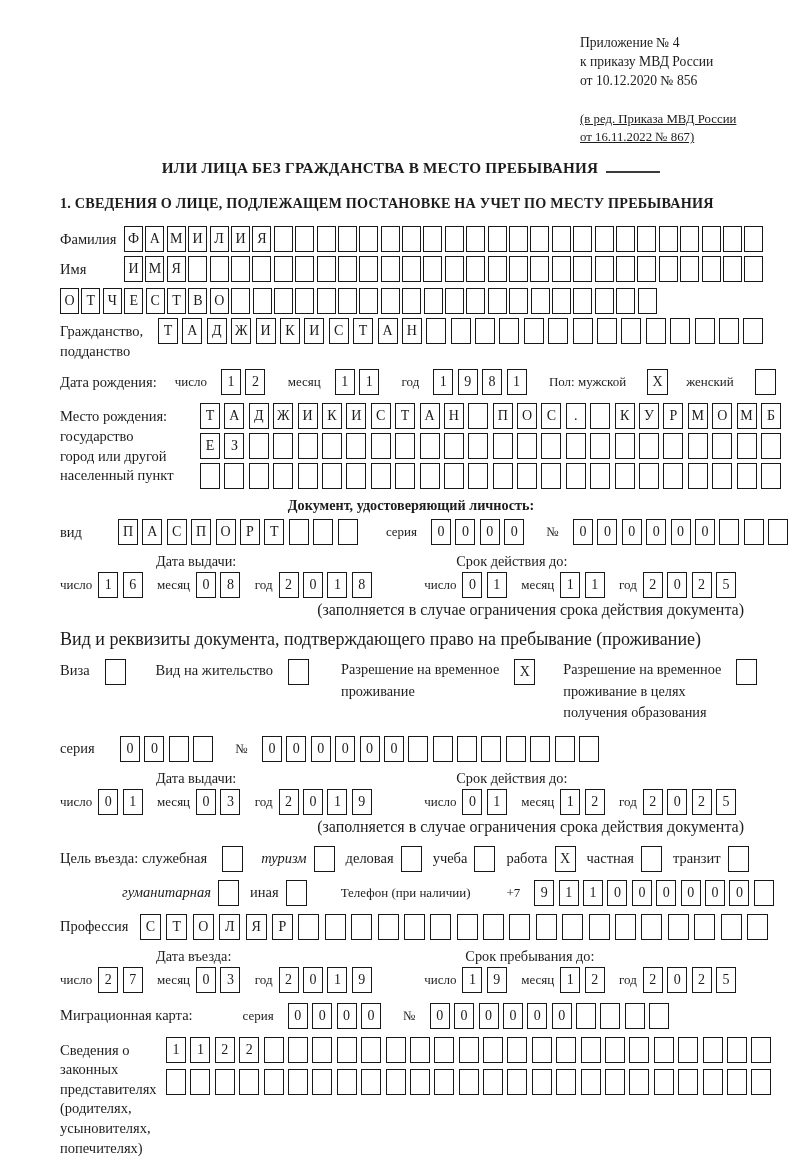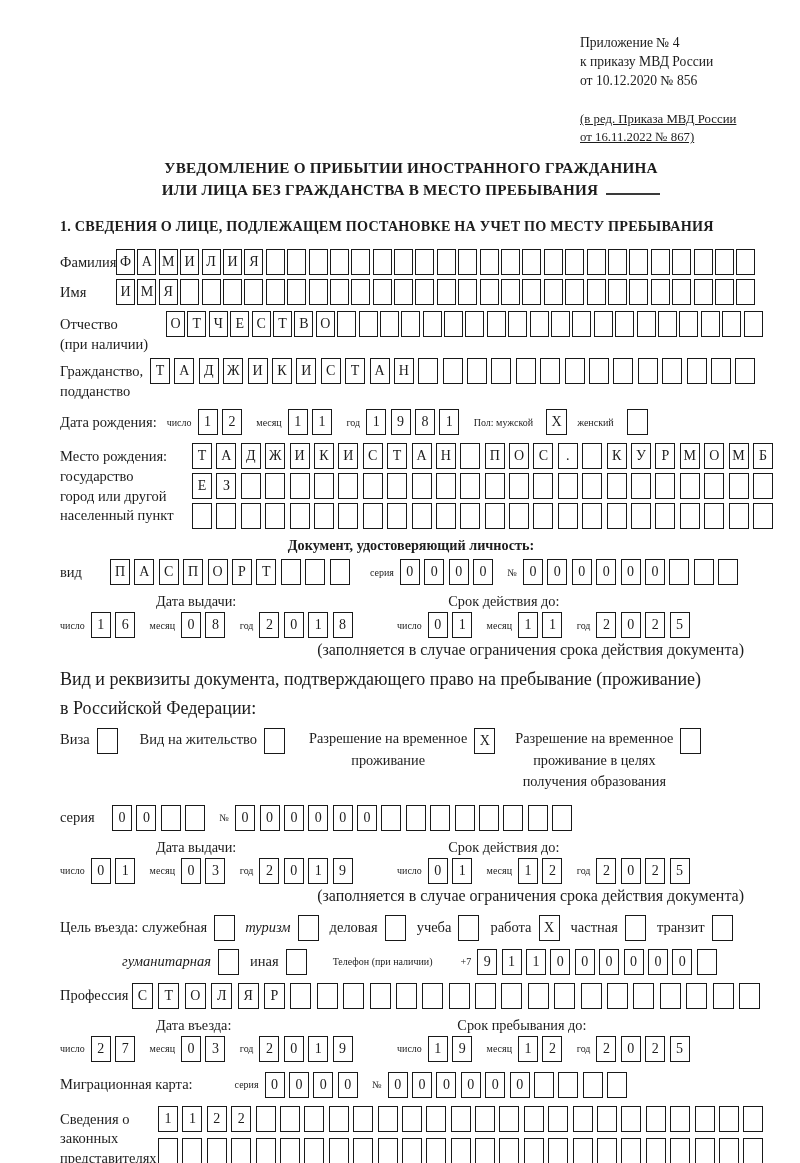--- a/index.html
+++ b/index.html
@@ -4,26 +4,26 @@
 <style>
   html,body{margin:0;padding:0;background:#ffffff;}
   body{width:800px;height:1163px;overflow:hidden;font-family:"Liberation Serif","DejaVu Serif",serif;color:#1c1c1c;}
   .page{box-sizing:border-box;width:800px;height:1163px;padding:34px 38px 0 60px;}
   .annex{margin-left:520px;width:195px;font-size:13.6px;line-height:1.38;}
   .annex .ed{font-size:12.8px;margin-top:20px;line-height:1.42;text-decoration:underline;}
   .forma{text-align:right;font-weight:bold;font-size:15.5px;margin:16px 4px 0 0;letter-spacing:.4px;}
   .title{text-align:center;font-weight:bold;font-size:15.2px;line-height:1.5;margin-top:10px;letter-spacing:.2px;}
   .blank{display:inline-block;width:54px;border-bottom:2.4px solid #3a3a3a;height:12px;margin-left:8px;}
   .sech{font-weight:bold;font-size:14.2px;margin-top:16px;letter-spacing:.2px;}
-  .row{display:flex;align-items:flex-start;}
+  .row{display:flex;align-items:flex-start;gap:8px;}
   .ai{align-items:center;}
   .lbl{font-size:14.5px;line-height:1.35;padding-top:4px;flex:0 0 auto;}
   .ml{white-space:pre-line;}
-  .mlc{white-space:pre-line;text-align:center;font-size:14.3px;line-height:1.5;}
-  .t{font-size:10px;margin:0 6px 0 10px;flex:0 0 auto;}
+  .mlc{white-space:pre-line;text-align:left;font-size:14.3px;line-height:1.5;}
+  .t{font-size:13px;margin:0 6px 0 10px;flex:0 0 auto;}
   .t0{font-size:14.5px;flex:0 0 auto;}
   .cells{display:flex;flex:0 0 auto;}
   .cell{box-sizing:border-box;flex:0 0 auto;width:19px;height:26px;border:1.7px solid #191919;margin-right:2.4px;display:flex;align-items:center;justify-content:center;font-size:14px;background:#fff;}
   .sp .cell{width:20px;margin-right:4.4px;}
   .sp2 .cell{width:21px;margin-right:5.4px;}
   .cbx{box-sizing:border-box;flex:0 0 auto;width:21px;height:26px;border:1.7px solid #191919;display:flex;align-items:center;justify-content:center;font-size:14px;margin-left:7px;}
   .center-b{text-align:center;font-weight:bold;font-size:14.2px;margin-top:8px;}
   .hdr{font-size:14.3px;margin-top:8px;}
   .note{font-size:16px;text-align:right;margin:3px 18px 0 0;}
   .para{font-size:18px;margin-top:7px;line-height:1.5;}
@@ -43,21 +43,20 @@
     <div>к приказу МВД России</div>
     <div>от 10.12.2020 № 856</div>
     <div class="ed">
       <div>(в ред. Приказа МВД России</div>
       <div>от 16.11.2022 № 867)</div>
     </div>
   </div>
 
 
   <div class="title">
-    <div>УВЕДОМЛЕНИЕ О ПРИБЫТИИ ИНОСТРАННОГО ГРАЖДАНИНА</div>
     <div><span>ИЛИ ЛИЦА БЕЗ ГРАЖДАНСТВА В МЕСТО ПРЕБЫВАНИЯ</span><span class="blank"></span></div>
   </div>
 
   <div class="sech">1. СВЕДЕНИЯ О ЛИЦЕ, ПОДЛЕЖАЩЕМ ПОСТАНОВКЕ НА УЧЕТ ПО МЕСТУ ПРЕБЫВАНИЯ</div>
 
   <div class="row" style="margin-top:14px">
     <div class="lbl" style="width:56px">Фамилия</div>
     <div class="cells">
         <div class="cell">Ф</div>
         <div class="cell">А</div>
@@ -122,22 +121,20 @@
         <div class="cell"></div>
         <div class="cell"></div>
         <div class="cell"></div>
         <div class="cell"></div>
         <div class="cell"></div>
         <div class="cell"></div>
       </div>
   </div>
 
   <div class="row" style="margin-top:6px">
-    <div class="lbl ml" style="width:106px">Отчество
-(при наличии)</div>
     <div class="cells">
         <div class="cell">О</div>
         <div class="cell">Т</div>
         <div class="cell">Ч</div>
         <div class="cell">Е</div>
         <div class="cell">С</div>
         <div class="cell">Т</div>
         <div class="cell">В</div>
         <div class="cell">О</div>
         <div class="cell"></div>
@@ -384,21 +381,20 @@
           <div class="cell">2</div>
           <div class="cell">0</div>
           <div class="cell">2</div>
           <div class="cell">5</div>
         </div>
     </div>
   </div>
   <div class="note">(заполняется в случае ограничения срока действия документа)</div>
 
   <div class="para">Вид и реквизиты документа, подтверждающего право на пребывание (проживание)</div>
-  <div class="para" style="margin-top:2px">в Российской Федерации:</div>
 
   <div class="row" style="margin-top:6px">
     <span class="t0" style="padding-top:3px">Виза</span>
     <div class="cbx"></div>
     <span class="t0" style="margin-left:22px;padding-top:3px">Вид на жительство</span>
     <div class="cbx"></div>
     <div class="mlc" style="margin-left:24px">Разрешение на временное
 проживание</div>
     <div class="cbx">X</div>
     <div class="mlc" style="margin-left:20px">Разрешение на временное

